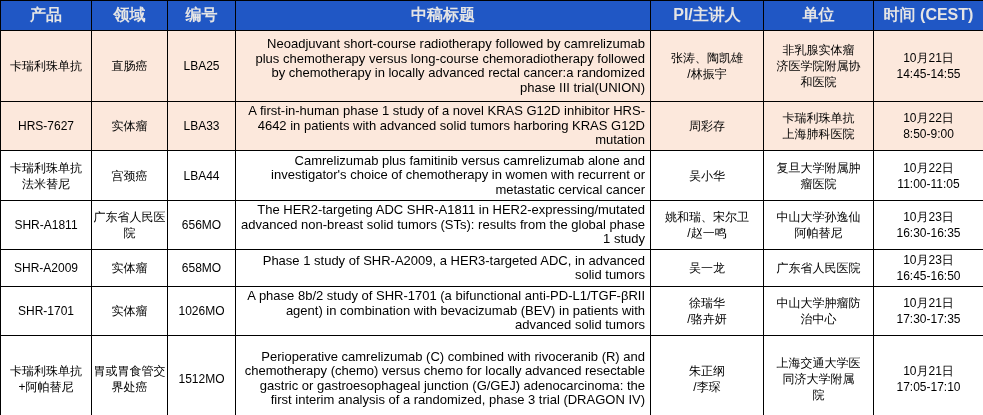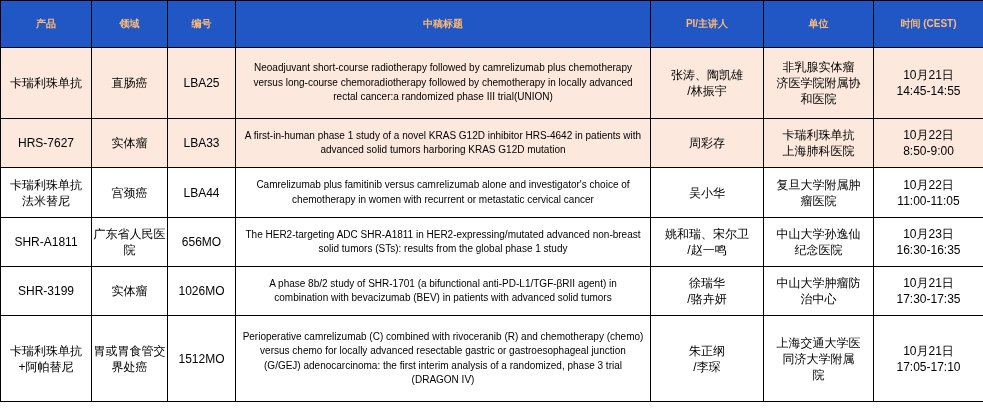--- a/index.html
+++ b/index.html
@@ -17,40 +17,40 @@
     width: 983px;
   }
   th, td {
     border: 1px solid #000000;
     overflow: hidden;
     box-sizing: border-box;
   }
   thead tr { height: 23px; }
   th {
     background: #2057C5;
-    color: #fdba74;
-    font-size: 10px;
+    color: #e5e5e5;
+    font-size: 16px;
     font-weight: 700;
     text-align: center;
     vertical-align: middle;
-    padding: 16px 2px;
+    padding: 4px 2px;
   }
   td {
     font-size: 12px;
     color: #000000;
     text-align: center;
     vertical-align: middle;
     padding: 1px 1px;
     line-height: 16px;
     white-space: pre-line; 
   }
   td.title-cell {
-    text-align: center;
+    text-align: right;
     white-space: normal;
-    font-size: 10px;
+    font-size: 13px;
     line-height: 14.5px;
     padding: 1px 5px;
   }
   tr.row-peach td { background: #FCE8DC; }
   tr.row-white td { background: #FFFFFF; }
 </style>
 </head>
 <body>
 
 <table>
@@ -112,26 +112,36 @@
 11:00-11:05</td>
     </tr>
     <tr class="row-white" style="height:49px">
       <td>SHR-A1811</td>
       <td>广东省人民医院</td>
       <td>656MO</td>
       <td class="title-cell">The HER2-targeting ADC SHR-A1811 in HER2-expressing/mutated advanced non-breast solid tumors (STs): results from the global phase 1 study</td>
       <td>姚和瑞、宋尔卫
 /赵一鸣</td>
       <td>中山大学孙逸仙
-纪念医院</td>
+阿帕替尼</td>
       <td>10月23日
 16:30-16:35</td>
     </tr>
+    <tr class="row-white" style="height:37px">
+      <td>SHR-A2009</td>
+      <td>实体瘤</td>
+      <td>658MO</td>
+      <td class="title-cell">Phase 1 study of SHR-A2009, a HER3-targeted ADC, in advanced solid tumors</td>
+      <td>吴一龙</td>
+      <td>广东省人民医院</td>
+      <td>10月23日
+16:45-16:50</td>
+    </tr>
     <tr class="row-white" style="height:49px">
-      <td>SHR-3199</td>
+      <td>SHR-1701</td>
       <td>实体瘤</td>
       <td>1026MO</td>
       <td class="title-cell">A phase 8b/2 study of SHR-1701 (a bifunctional anti-PD-L1/TGF-βRII agent) in combination with bevacizumab (BEV) in patients with advanced solid tumors</td>
       <td>徐瑞华
 /骆卉妍</td>
       <td>中山大学肿瘤防
 治中心</td>
       <td>10月21日
 17:30-17:35</td>
     </tr>

